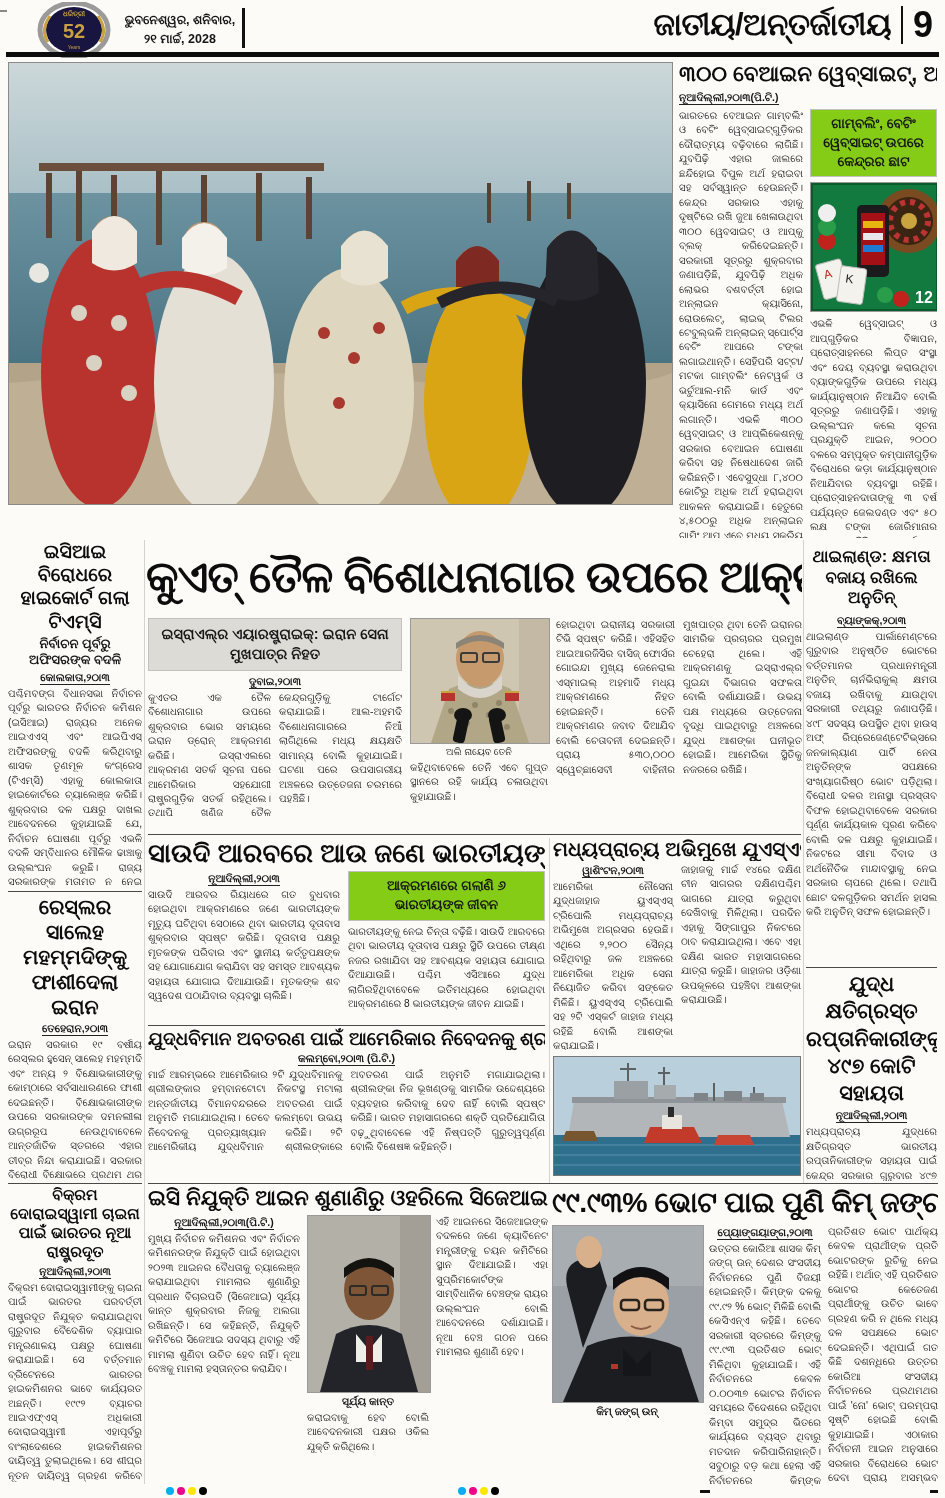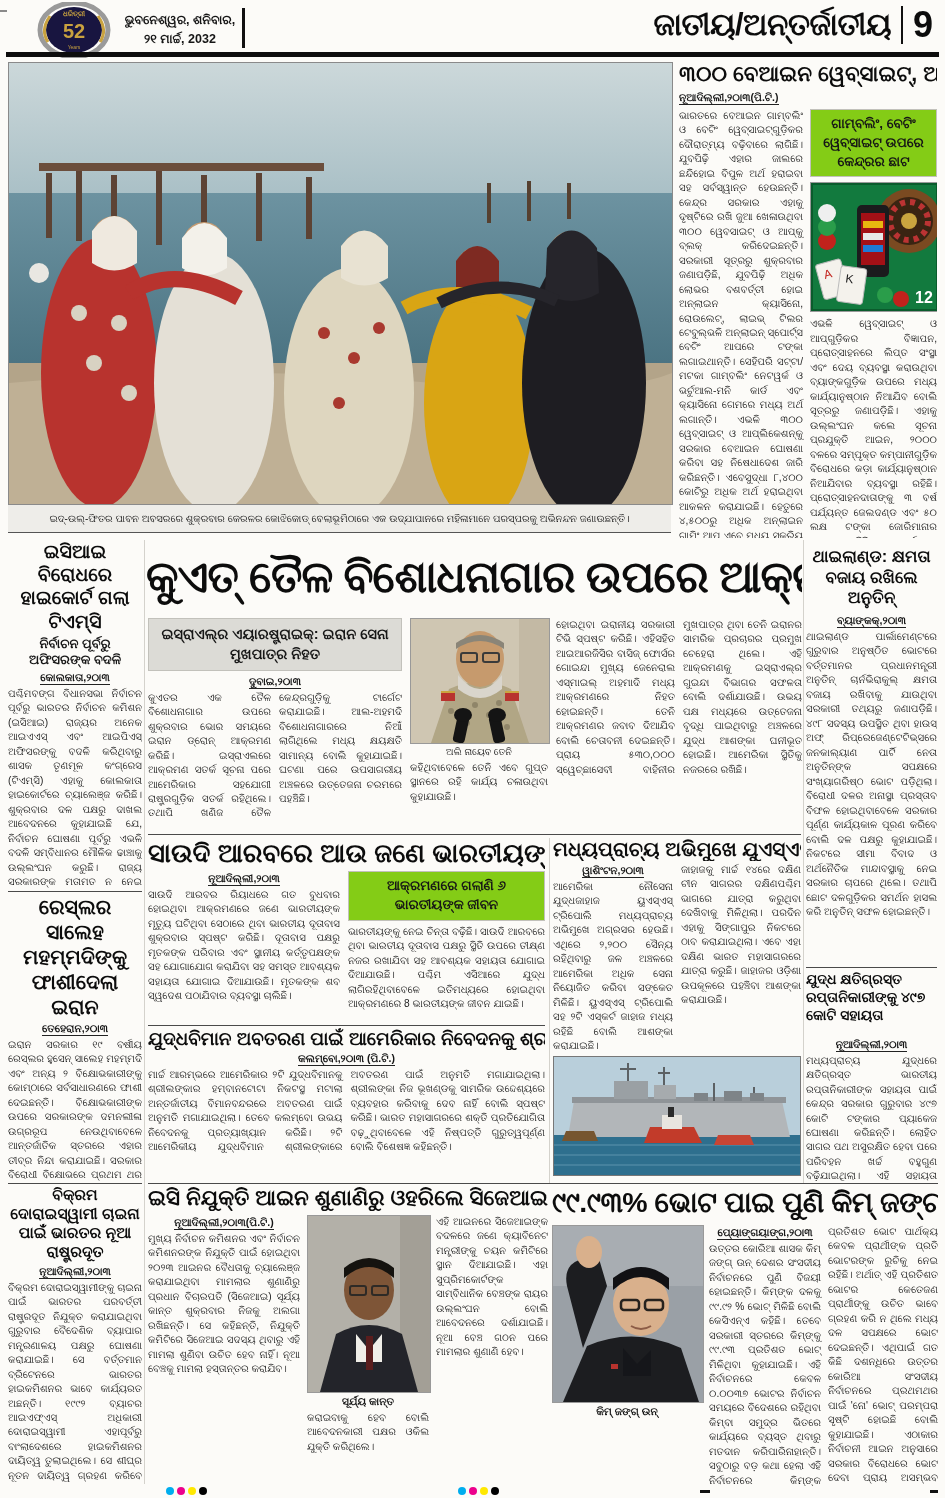--- a/index.html
+++ b/index.html
@@ -51,21 +51,21 @@
   .art-tmc .sub{font-size:13px;font-weight:bold;text-align:center;margin-bottom:3px;}
   .art-wrestler{left:8px;top:894px;height:287px;}
   .art-wrestler .h{font-size:20.5px;}
   .art-amb{left:8px;top:1186px;height:298px;}
   .art-amb .h{font-size:15.5px;}
 
   
   .art-thai{left:806px;top:546px;width:131px;height:418px;overflow:hidden;}
   .art-thai .h{font-size:16.5px;line-height:1.25;text-align:center;margin-bottom:6px;}
   .art-exp{left:806px;top:970px;width:131px;height:211px;overflow:hidden;}
-  .art-exp .h{font-size:14px;line-height:1.3;margin-bottom:13px;}
+  .art-exp .h{font-size:21px;line-height:1.3;text-align:center;margin-bottom:3px;}
 
   
   .kw-head{left:146px;top:540px;width:656px;height:74px;font-size:44px;font-weight:bold;
            text-align:center;white-space:nowrap;overflow:hidden;line-height:74px;letter-spacing:-1px;}
   .kw-sec{left:148px;top:618px;width:654px;height:212px;display:flex;gap:8px;overflow:hidden;}
   .kw-left{width:254px;}
   .kw-subhead{font-size:14.5px;margin-bottom:4px;background:#dcdbd6;}
   .cols2{column-count:2;column-gap:8px;}
   .kw-photocol{width:138px;}
   .photo-frame{border:1px solid #999;display:block;}
@@ -123,21 +123,21 @@
         <ellipse cx="48" cy="28" rx="28" ry="23" fill="#181540"></ellipse>
         <path d="M22 40 Q14 28 24 14" fill="none" stroke="#c9a23f" stroke-width="3"></path>
         <path d="M74 40 Q82 28 72 14" fill="none" stroke="#c9a23f" stroke-width="3"></path>
         <text x="48" y="14" font-size="7" fill="#c9a23f" text-anchor="middle" font-weight="bold">ଧରିତ୍ରୀ</text>
         <text x="48" y="36" font-size="20" fill="#c9a23f" text-anchor="middle" font-weight="bold">52</text>
         <text x="48" y="47" font-size="5" fill="#c9a23f" text-anchor="middle">Years</text>
       </svg>
     </div>
     <div class="mh-date">
       <div>ଭୁବନେଶ୍ୱର, ଶନିବାର,</div>
-      <div>୨୧ ମାର୍ଚ୍ଚ, 2032</div>
+      <div>୨୧ ମାର୍ଚ୍ଚ, 2028</div>
     </div>
     <div class="mh-div"></div>
     <div class="mh-right">
       <div class="mh-section hl">ଜାତୀୟ/ଅନ୍ତର୍ଜାତୀୟ</div>
       <div class="mh-bar"></div>
       <div class="mh-page hl">9</div>
     </div>
     <div class="mh-rule"></div>
   </div>
 
@@ -198,21 +198,20 @@
       <ellipse cx="470" cy="340" rx="55" ry="120" fill="#d9a514"></ellipse>
       <circle cx="468" cy="205" r="21" fill="#c79c72"></circle>
       <path d="M447 198 Q468 168 490 198 L490 228 Q468 242 447 228 Z" fill="#7e2a22"></path>
       <ellipse cx="575" cy="320" rx="62" ry="135" fill="#1e1d22"></ellipse>
       <circle cx="562" cy="190" r="22" fill="#c79c72"></circle>
       <path d="M538 185 Q562 150 588 185 L590 230 Q562 246 536 230 Z" fill="#26252b"></path>
       <path d="M395 245 Q450 215 520 250" stroke="#d9a514" stroke-width="14" fill="none"></path>
       <path d="M430 240 Q490 210 548 238" stroke="#26252b" stroke-width="12" fill="none"></path>
     </svg>
   </div>
-  <div class="abs lead-caption">ଇଦ୍-ଉଲ୍-ଫିତର ପାବନ ଅବସରରେ ଶୁକ୍ରବାର କେରଳର କୋଝିକୋଡ୍ ବେଲାଭୂମିଠାରେ ଏକ ଉଦ୍‌ଯାପାନରେ ମହିଳାମାନେ ପରସ୍ପରକୁ ଅଭିନନ୍ଦନ ଜଣାଉଛନ୍ତି।</div>
 
   <div class="abs art-web">
     <h1 class="h hl">୩୦୦ ବେଆଇନ ୱେବ୍‌ସାଇଟ୍, ଆପ୍ ବନ୍ଦ</h1>
     <div class="dl"><span>ନୂଆଦିଲ୍ଲୀ,୨୦ା୩(ପି.ଟି.)</span></div>
     <div class="web-cols">
       <div class="web-colA body">ଭାରତରେ ବେଆଇନ ଗାମ୍ବଲିଂ ଓ ବେଟିଂ ୱେବ୍‌ସାଇଟ୍‌ଗୁଡ଼ିକର ଦୌରାତ୍ମ୍ୟ ବଢ଼ିବାରେ ଲାଗିଛି। ଯୁବପିଢ଼ି ଏହାର ଜାଲରେ ଛନ୍ଦିହୋଇ ବିପୁଳ ଅର୍ଥ ହରାଇବା ସହ ସର୍ବସ୍ୱାନ୍ତ ହେଉଛନ୍ତି। କେନ୍ଦ୍ର ସରକାର ଏହାକୁ ଦୃଷ୍ଟିରେ ରଖି ଜୁଆ ଖେଳାଉଥିବା ୩୦୦ ୱେବସାଇଟ୍ ଓ ଆପ୍‌କୁ ବ୍ଲକ୍ କରିଦେଇଛନ୍ତି। ସରକାରୀ ସୂତ୍ରରୁ ଶୁକ୍ରବାର ଜଣାପଡ଼ିଛି, ଯୁବପିଢ଼ି ଅଧିକ ଲୋଭର ବଶବର୍ତ୍ତୀ ହୋଇ ଅନ୍‌ଲାଇନ କ୍ୟାସିନୋ, ରୋଉଲେଟ୍, ଲାଇଭ୍ ଟିଲର ଟେବୁଲ୍‌ଭଳି ଅନ୍‌ଲାଇନ୍ ସ୍ପୋର୍ଟ୍ସ ବେଟିଂ ଆପରେ ଟଙ୍କା ଲଗାଇଥାନ୍ତି। ସେହିପରି ସଟ୍ଟା/ମଟକା ଗାମ୍ବଲିଂ ନେଟୱର୍କ ଓ ଭର୍ଚୁଆଲ-ମନି କାର୍ଡ ଏବଂ କ୍ୟାସିନୋ ଗେମରେ ମଧ୍ୟ ଅର୍ଥ ଲଗାନ୍ତି। ଏଭଳି ୩୦୦ ୱେବ୍‌ସାଇଟ୍ ଓ ଆପ୍ଲିକେଶନ୍‌କୁ ସରକାର ବେଆଇନ ଘୋଷଣା କରିବା ସହ ନିଷେଧାଦେଶ ଜାରି କରିଛନ୍ତି। ଏବେସୁଦ୍ଧା ୮,୪୦୦ କୋଟିରୁ ଅଧିକ ଅର୍ଥ ହରାଇଥିବା ଆକଳନ କରାଯାଇଛି। ହେତୁରେ ୪,୫୦୦ରୁ ଅଧିକ ଅନ୍‌ଲାଇନ ଗାମିଂ ଆପ୍ ଏବେ ମଧ୍ୟ ସକ୍ରିୟ ଥିବା ଜଣାପଡ଼ିଛି।</div>
       <div class="web-colB">
         <div class="subbox">ଗାମ୍ବଲିଂ, ବେଟିଂ ୱେବ୍‌ସାଇଟ୍ ଉପରେ କେନ୍ଦ୍ରର ଛାଟ</div>
         <svg class="casino" viewBox="0 0 127 128" preserveAspectRatio="none">
           <rect width="127" height="128" fill="#127a3e"></rect>

